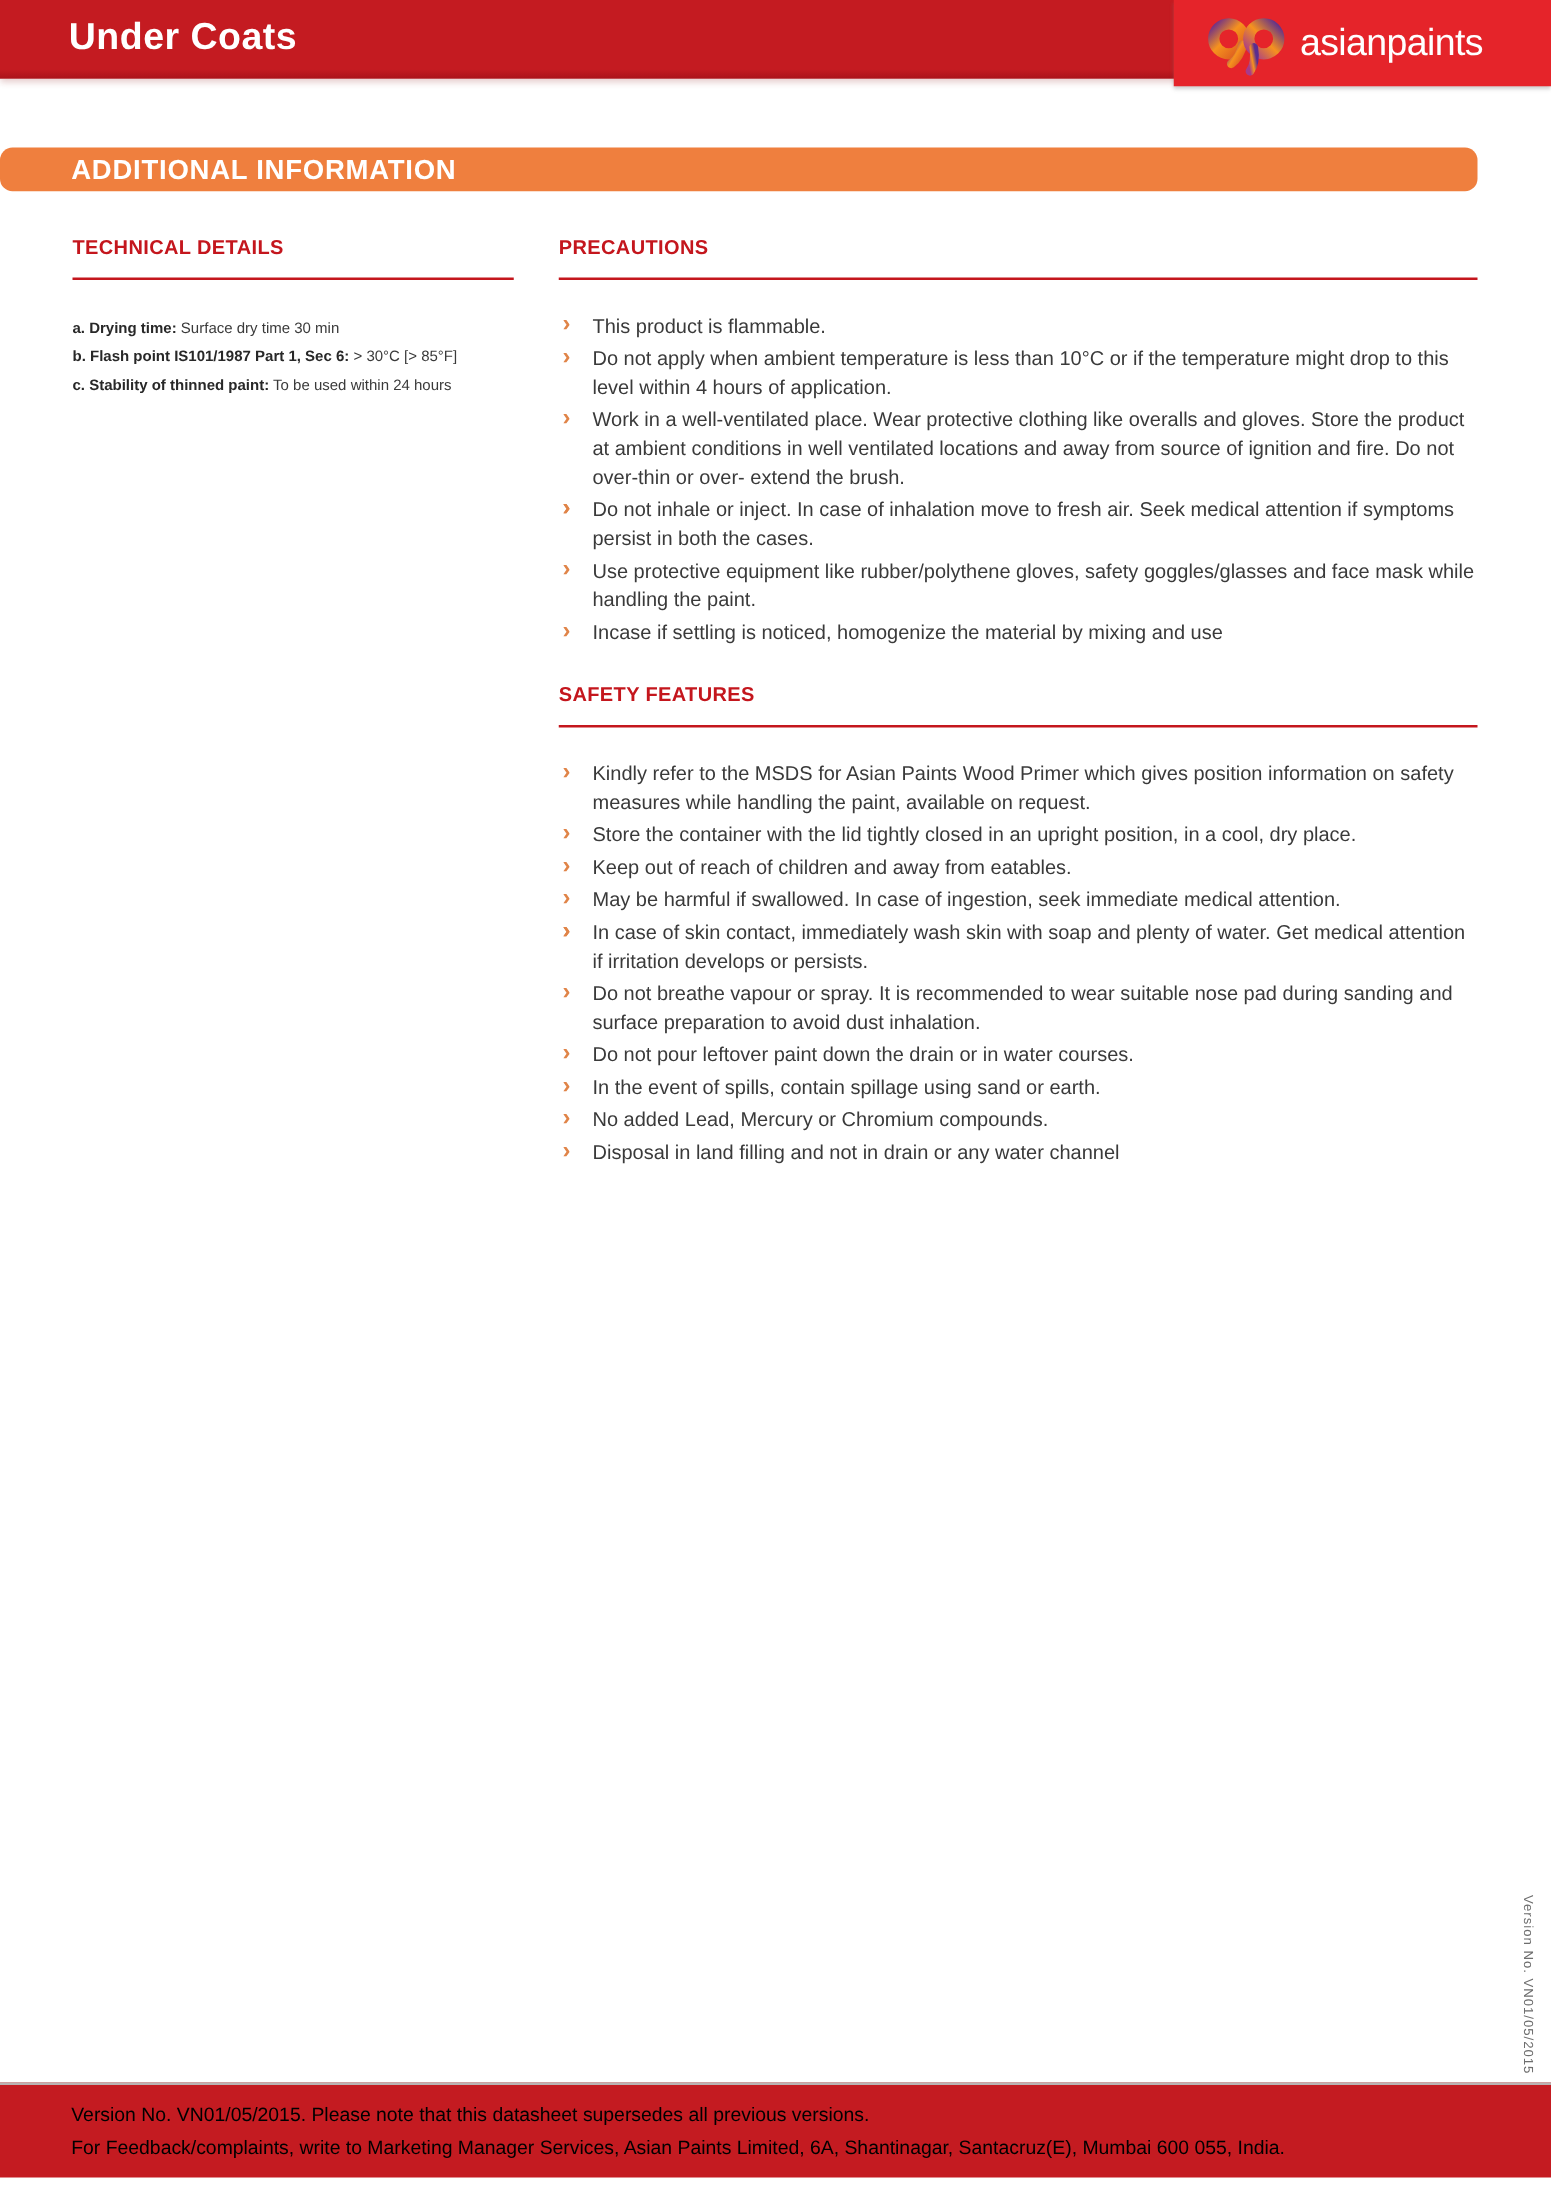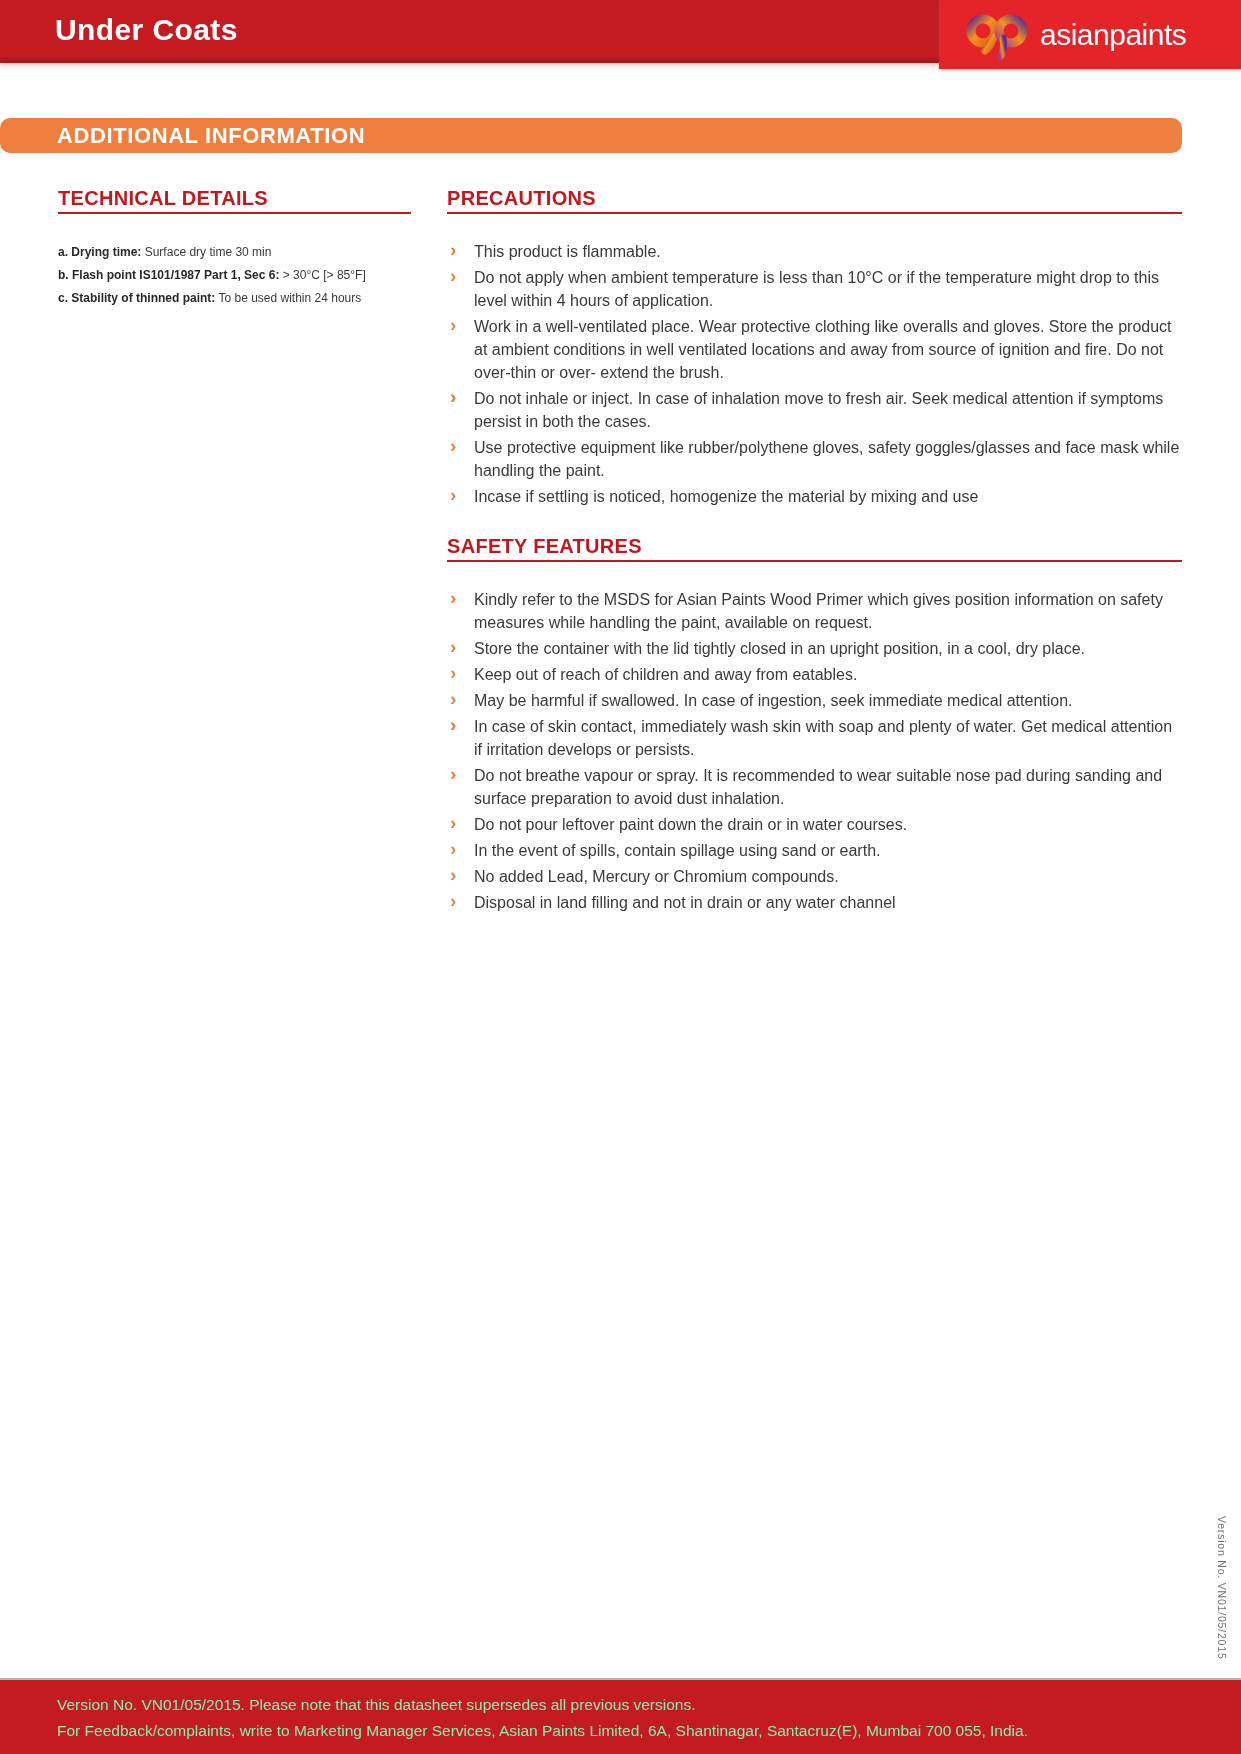--- a/index.html
+++ b/index.html
@@ -38,23 +38,23 @@
   .band-label {
     margin-left:57px; color:#ffffff; font-weight:bold;
     font-size:22px; letter-spacing:.6px;
   }
 
   
   .col-left  { position:absolute; left:58px;  top:185px; width:353px; }
   .col-right { position:absolute; left:447px; top:185px; width:735px; }
 
   .section-heading {
-    margin:0; color:#c4161d; font-size:20px; line-height:27px;
+    margin:0; color:#c4161d; font-size:16px; line-height:27px;
     font-weight:bold; letter-spacing:.3px;
-    border-bottom:2px solid #c4161d;
+    padding-bottom:10px; border-bottom:2px solid #c4161d;
   }
   .section-heading.second { margin-top:25px; }
 
   .tech-list { margin-top:27px; font-size:12px; line-height:23px; color:#3a3a3a; }
   .tech-item { margin:0; }
   .tech-label { font-weight:bold; color:#282828; }
 
   .bullet-list {
     margin:26px 0 0 0; padding:0; list-style:none;
     font-size:16px; line-height:23px; color:#3a3a3a;
@@ -67,24 +67,24 @@
 
   
   .version-side {
     position:absolute; right:13px; top:1516px;
     writing-mode:vertical-rl;
     font-size:10.5px; color:#6e6e6e; letter-spacing:.8px;
   }
 
   
   .footer {
-    position:absolute; left:0; bottom:0; width:1241px; height:76px;
+    position:absolute; left:0; bottom:12px; width:1241px; height:76px;
     background:#c41b21; border-top:2px solid #b9b2b2;
     box-sizing:border-box; padding:12px 0 0 57px;
-    color:#86efac; font-size:15.5px; line-height:26px;
+    color:#000000; font-size:15.5px; line-height:26px;
   }
 </style>
 </head>
 <body>
 
 <div class="page">
 
   <div class="header">
     <div class="header-title">Under Coats</div>
   </div>
@@ -169,16 +169,16 @@
         <li><span class="chev">›</span><span>No added Lead, Mercury or Chromium compounds.</span></li>
 
         <li><span class="chev">›</span><span>Disposal in land filling and not in drain or any water channel</span></li>
       </ul>
   </div>
 
   <div class="version-side">Version No. VN01/05/2015</div>
 
   <div class="footer">
     <div>Version No. VN01/05/2015. Please note that this datasheet supersedes all previous versions.</div>
-    <div>For Feedback/complaints, write to Marketing Manager Services, Asian Paints Limited, 6A, Shantinagar, Santacruz(E), Mumbai 700 055, India.</div>
+    <div>For Feedback/complaints, write to Marketing Manager Services, Asian Paints Limited, 6A, Shantinagar, Santacruz(E), Mumbai 600 055, India.</div>
   </div>
 
 </div>
 
 </body></html>

